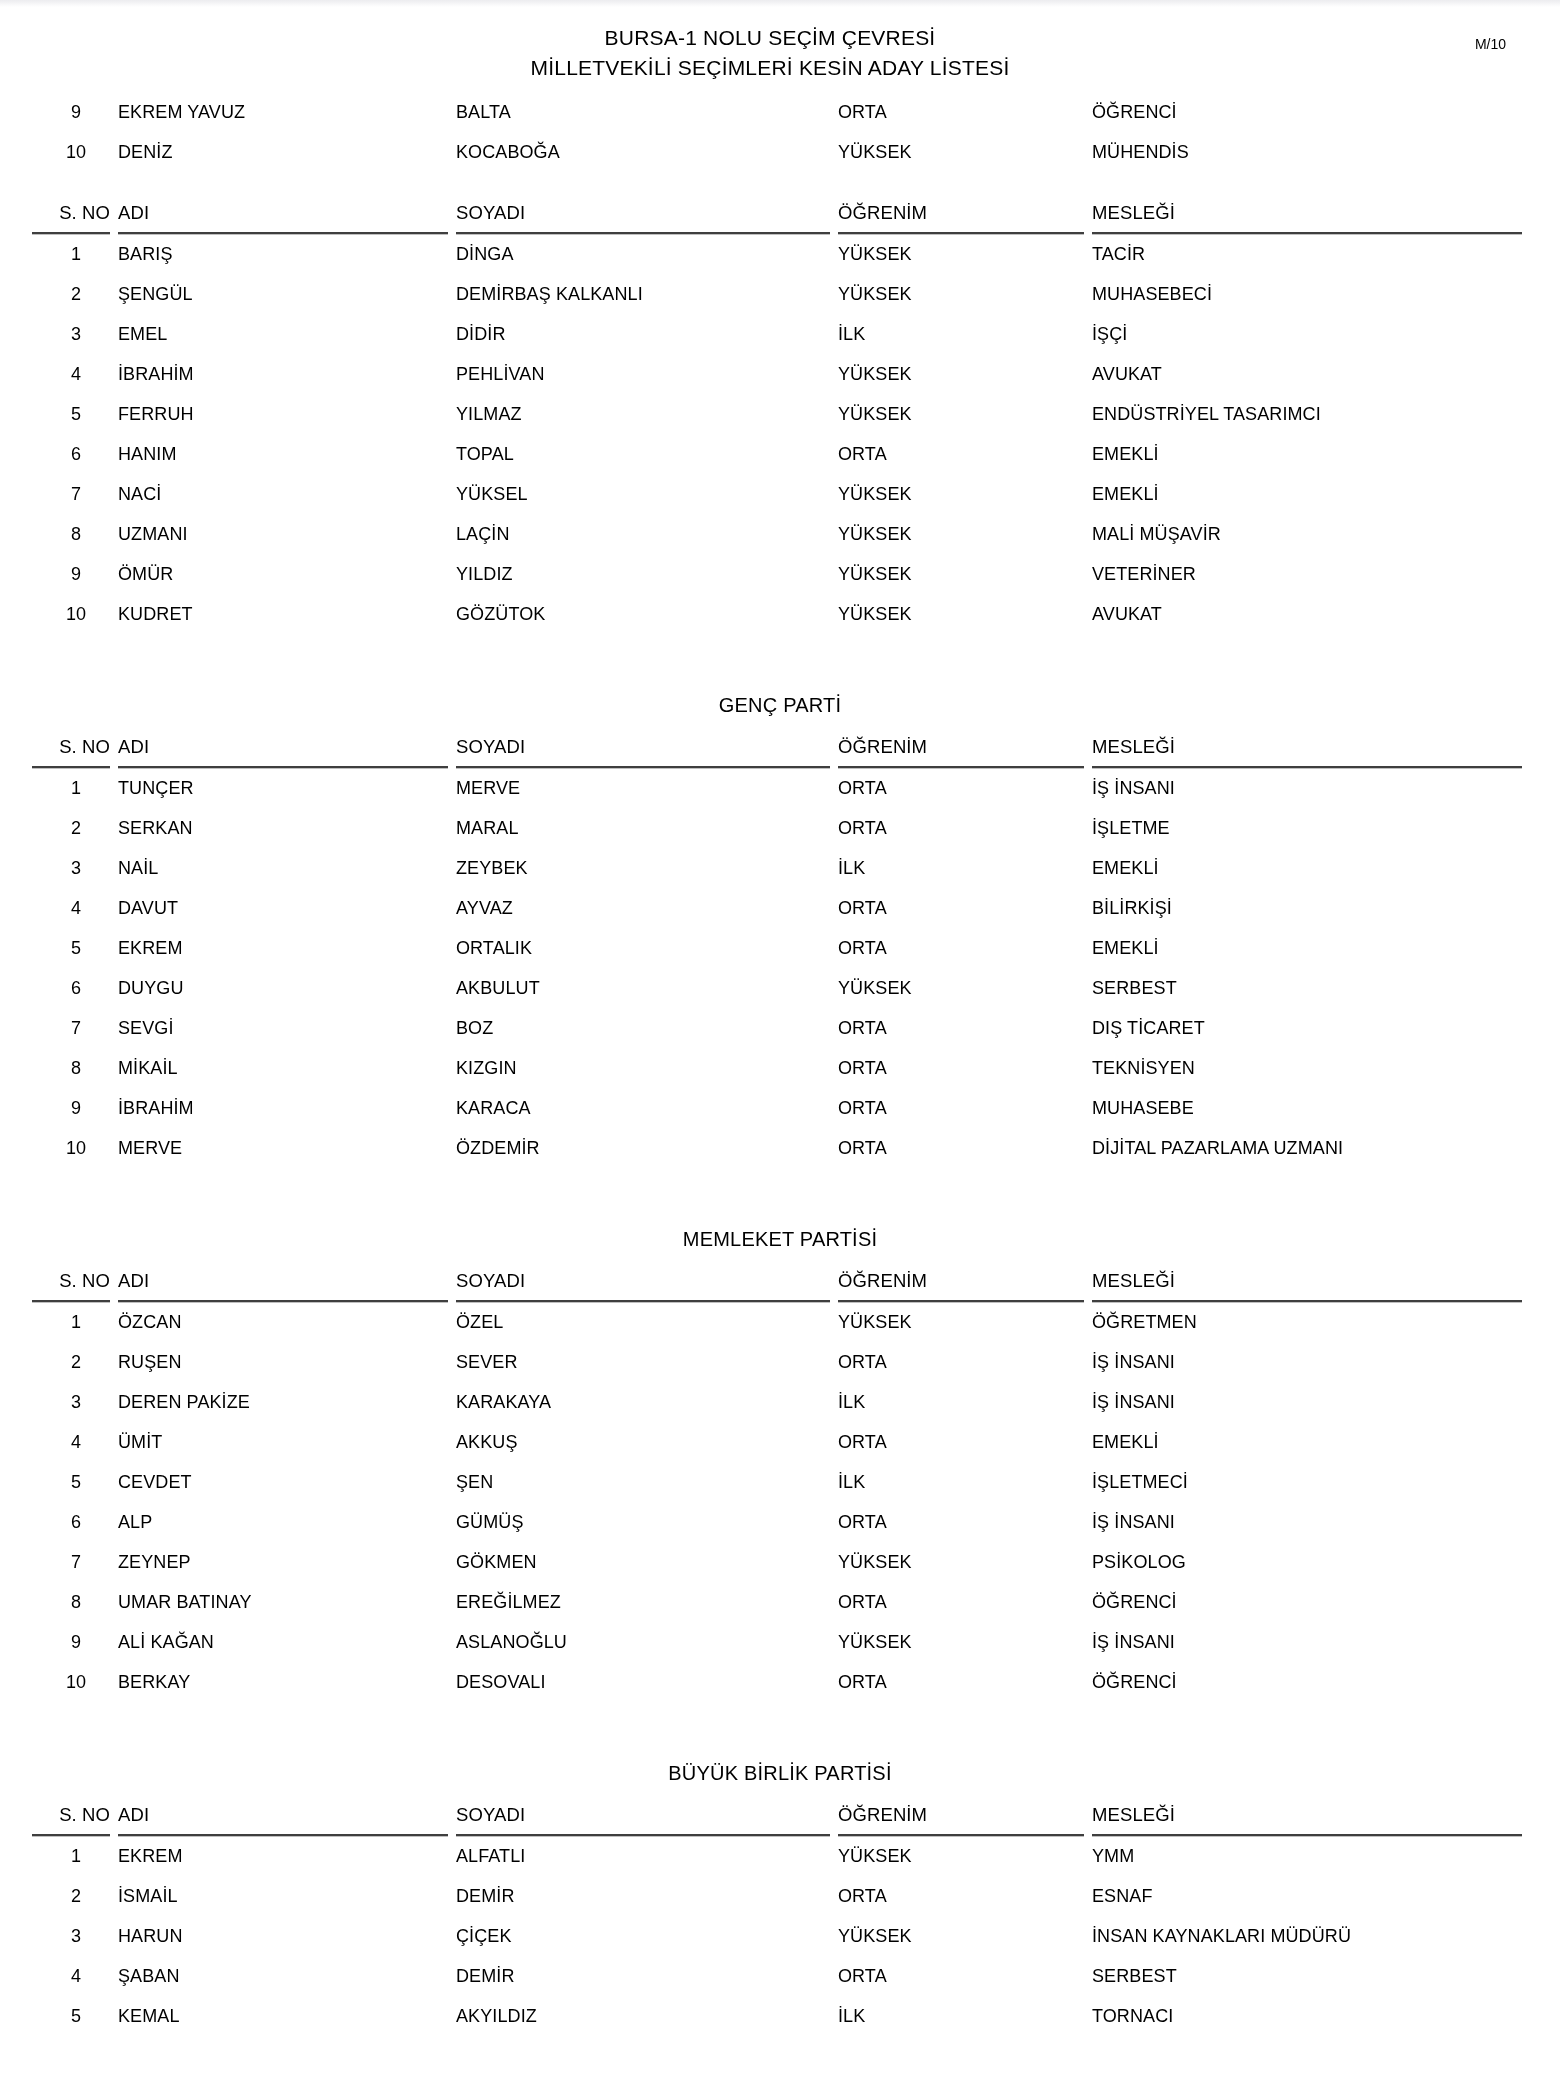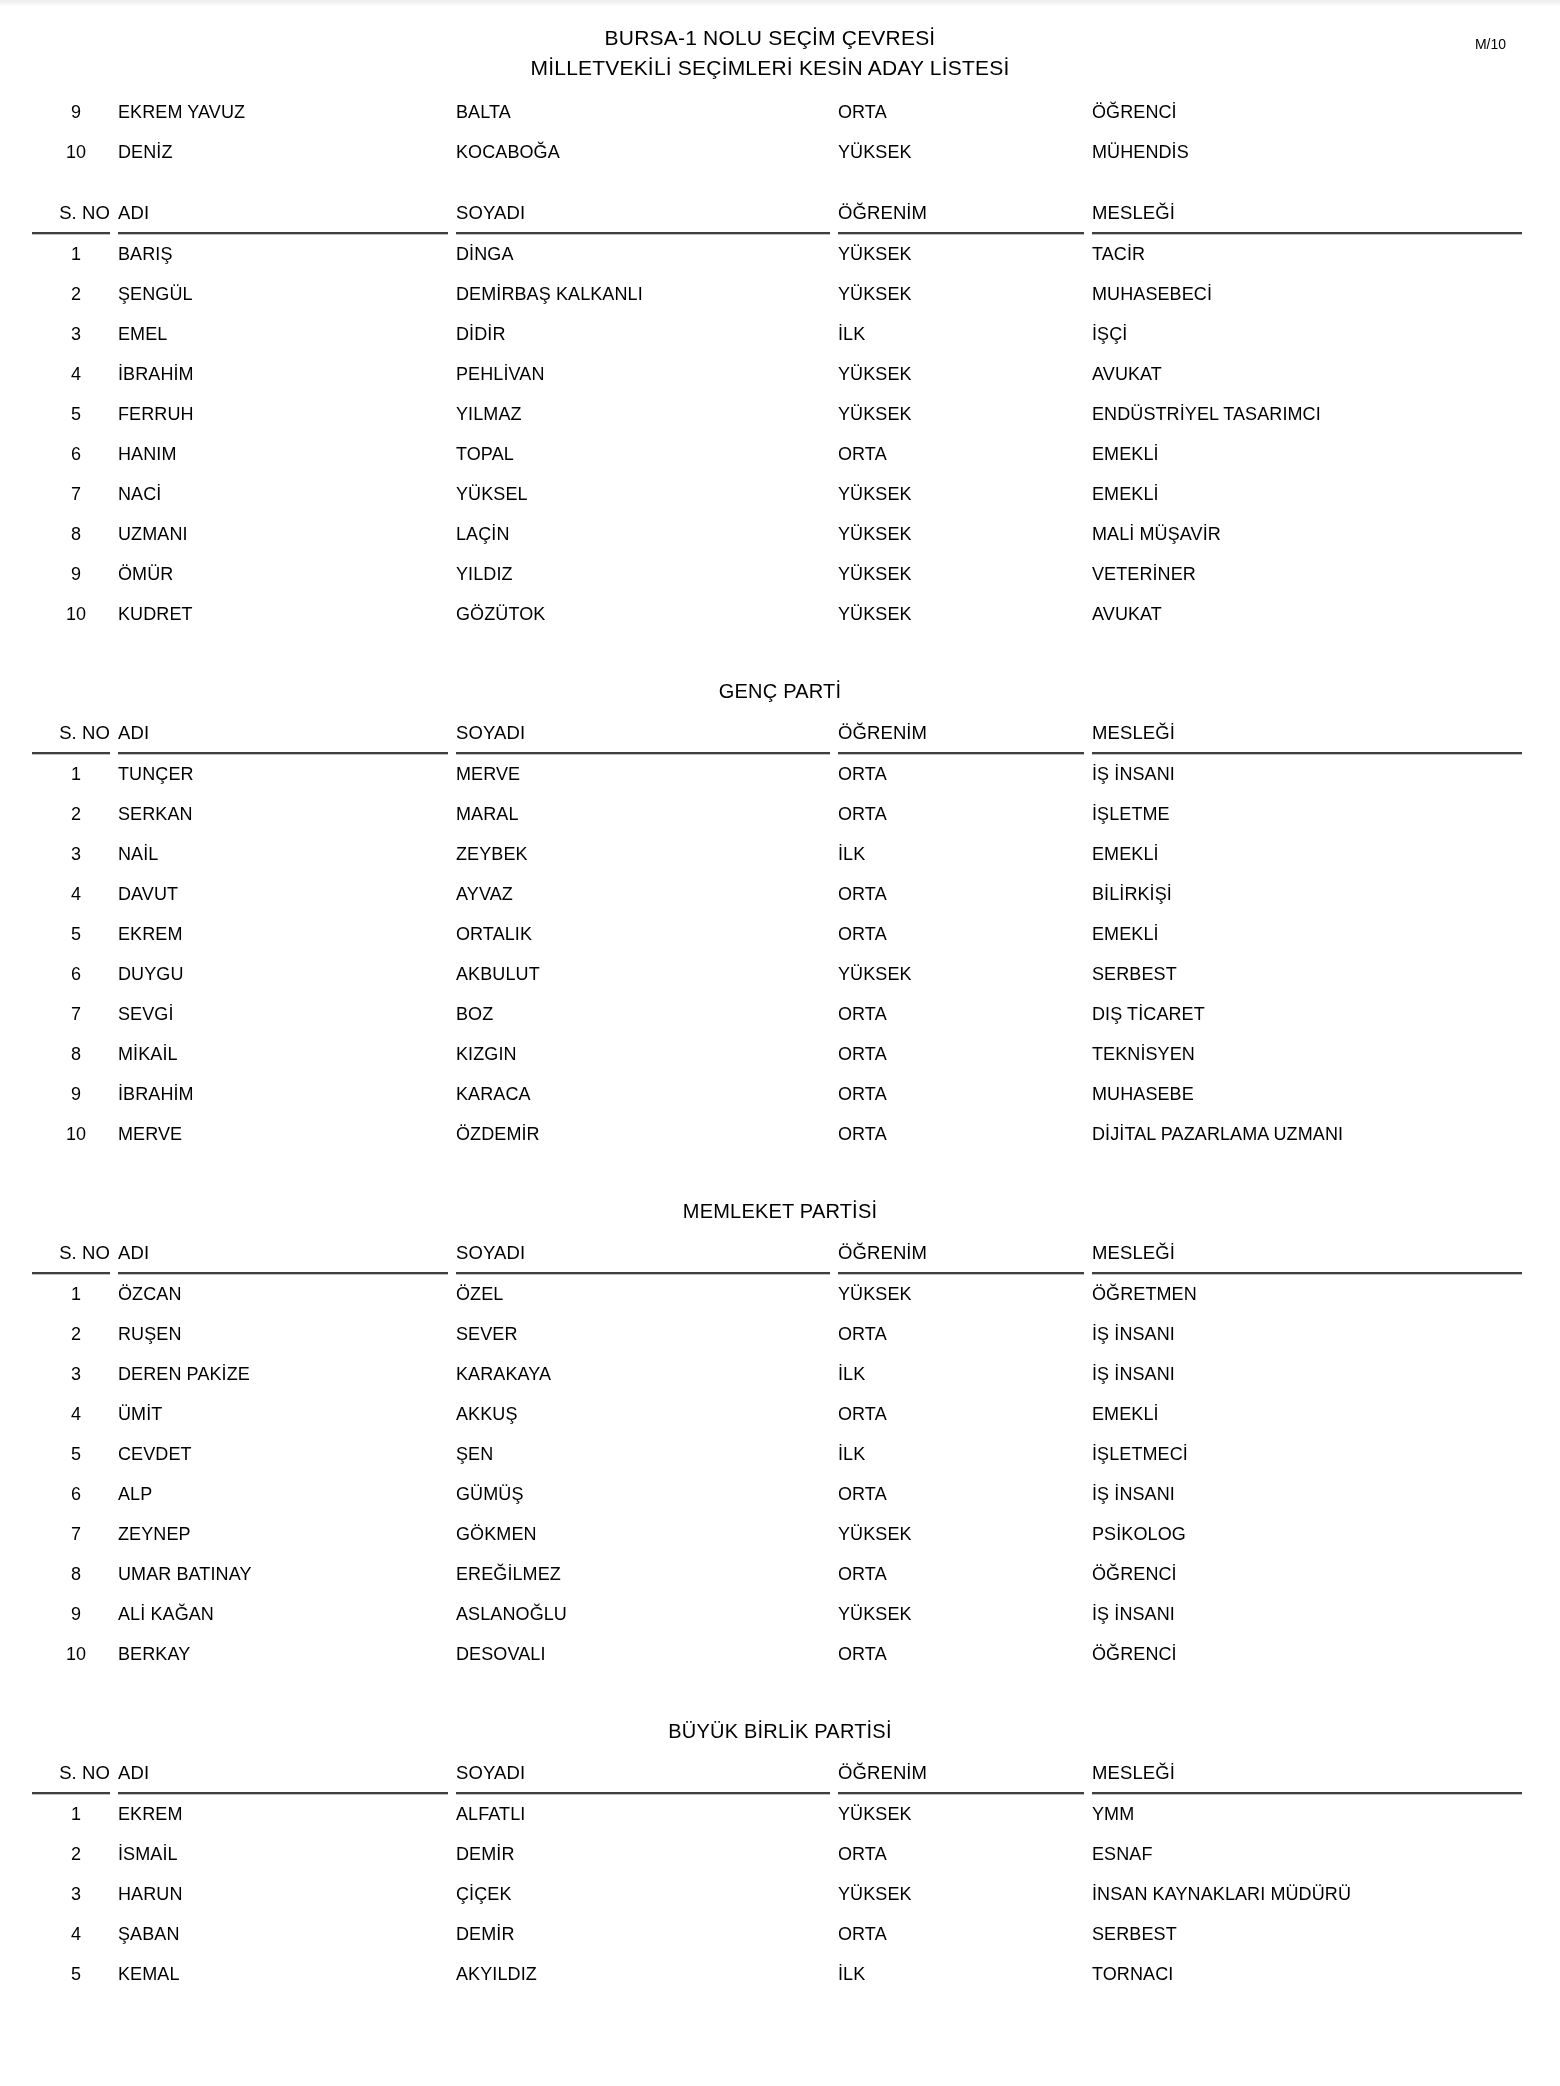--- a/index.html
+++ b/index.html
@@ -47,21 +47,21 @@
     align-items: center;
   }
   .cell {
     font-size: 18px;
     white-space: nowrap;
     letter-spacing: 0.1px;
   }
   .cell.sno { text-align: center; padding-left: 10px; }
   .data-row { height: 40px; }
   .cont-table { margin-top: 9px; }
-  .party-section { margin-top: 42px; }
+  .party-section { margin-top: 56px; }
   .party-section.first { margin-top: 30px; }
   .party-title {
     margin: 0;
     font-size: 20px;
     font-weight: 400;
     text-align: center;
     line-height: 30px;
     letter-spacing: 0.2px;
   }
   .header-row {

